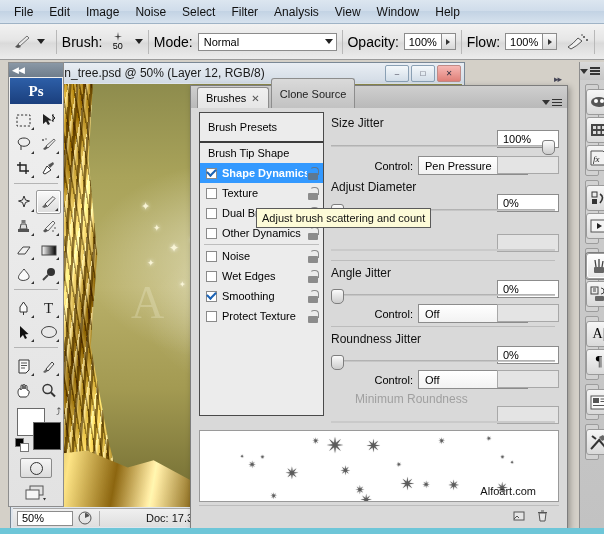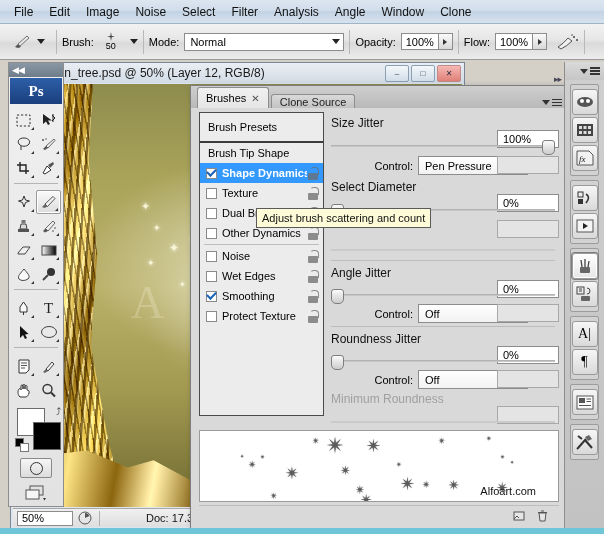--- a/index.html
+++ b/index.html
@@ -25,21 +25,21 @@
   .optionsbar{
     position:absolute;left:0;top:24px;width:604px;height:36px;
     background:linear-gradient(to bottom,#f2f2f2 0%,#e6e6e6 45%,#dadada 55%,#ececec 100%);
     border-bottom:1px solid #9a9a9a;
     display:flex;align-items:center;box-sizing:border-box;padding:0 4px;
   }
   .ob-tool{display:flex;align-items:center;gap:3px;padding:0 6px;}
   .ob-brushicon{width:24px;height:20px;display:flex;align-items:center;justify-content:center;}
   .tri-down{width:0;height:0;border-left:4px solid transparent;border-right:4px solid transparent;border-top:5px solid #222;}
   .ob-sep{width:1px;height:24px;background:#b8b8b8;margin:0 5px;}
-  .ob-label{font-size:11px;color:#000;margin-right:5px;}
+  .ob-label{font-size:14px;color:#000;margin-right:5px;}
   .ob-brushsize{display:flex;flex-direction:column;align-items:center;justify-content:center;width:24px;}
   .ob-brushsize .num{font-size:9px;line-height:9px;}
   .sel-box{
     height:18px;border:1px solid #8c8c8c;background:#fff;
     display:flex;align-items:center;justify-content:space-between;
     padding:0 3px 0 5px;box-sizing:border-box;font-size:11px;
   }
   .num-box{
     height:17px;border:1px solid #8c8c8c;background:#fff;
     display:flex;align-items:center;justify-content:center;font-size:11px;
@@ -155,21 +155,21 @@
   .brushpanel{
     position:absolute;left:190px;top:85px;width:378px;height:444px;
     background:#d8d8d8;border:1px solid #7d7d7d;box-sizing:border-box;
     box-shadow:2px 2px 6px rgba(0,0,0,0.3);
   }
   .bp-tabstrip{
     height:22px;background:linear-gradient(to bottom,#cfcfcf,#b9b9b9);
     position:relative;display:flex;align-items:flex-end;padding-left:6px;box-sizing:border-box;
   }
   .bp-tab{
-    height:14px;padding:0 8px;display:flex;align-items:center;gap:5px;
+    height:30px;padding:0 8px;display:flex;align-items:center;gap:5px;
     font-size:11px;border:1px solid #8d8d8d;border-bottom:none;
     border-radius:3px 3px 0 0;background:linear-gradient(to bottom,#dadada,#c2c2c2);
     margin-right:2px;box-sizing:border-box;color:#222;
   }
   .bp-tab.active{background:linear-gradient(to bottom,#f0f0f0,#e6e6e6);height:21px;color:#000;}
   .tab-x{font-size:10px;color:#555;}
   .bp-menu{position:absolute;right:5px;bottom:2px;display:flex;align-items:center;gap:2px;}
   .menu-lines{display:flex;flex-direction:column;gap:1.5px;}
   .menu-lines i{display:block;width:10px;height:1.5px;background:#333;}
   .bp-collapse{position:absolute;right:6px;top:-12px;color:#445;font-size:9px;letter-spacing:-1px;}
@@ -199,21 +199,21 @@
   .cb .tick{width:7px;height:4px;border-left:2px solid #1b63b5;border-bottom:2px solid #1b63b5;
             transform:rotate(-45deg) translate(1px,-1px);}
   .bl-label{flex:1;white-space:nowrap;overflow:hidden;}
   .lockico{width:12px;height:13px;position:relative;flex:0 0 auto;opacity:.75;}
   .lockico .body{position:absolute;left:1px;bottom:0;width:10px;height:7px;background:#6d6d6d;border-radius:1px;}
   .lockico .shackle{position:absolute;left:3px;top:0;width:7px;height:7px;border:1.5px solid #6d6d6d;
                     border-bottom:none;border-radius:4px 4px 0 0;border-left-color:transparent;}
 
   .bp-right{position:absolute;left:140px;top:0px;right:8px;bottom:0;}
   .row-label{font-size:12px;color:#111;}
-  .row-label.dim{color:#a0a0a0;}
+  .row-label.dim{color:#a0a0a0;margin-left:24px;}
   .valbox{
     position:absolute;right:0;height:18px;width:62px;border:1px solid #8c8c8c;background:#fff;
     font-size:11px;display:flex;align-items:center;padding-left:5px;box-sizing:border-box;
   }
   .valbox.empty{background:#e4e4e4;border-color:#a8a8a8;}
   .slider{position:absolute;left:0;right:4px;height:12px;}
   .slider .track{position:absolute;left:0;right:0;top:5px;height:2px;
                  background:linear-gradient(to bottom,#a9a9a9,#cfcfcf);}
   .slider .knob{position:absolute;top:0;width:11px;height:13px;
                 background:linear-gradient(to bottom,#fbfbfb,#cccccc);
@@ -240,21 +240,21 @@
   }
   .bp-footer{
     position:absolute;left:8px;right:8px;bottom:3px;height:20px;
     border-top:1px solid #bdbdbd;display:flex;align-items:center;justify-content:flex-end;gap:10px;
     padding-right:10px;box-sizing:border-box;
   }
   .foot-ic{font-size:11px;color:#333;}
 
   
   .rdock{
-    position:absolute;right:0;top:62px;width:40px;height:466px;
+    position:absolute;right:0;top:62px;width:25px;height:466px;
     background:linear-gradient(to bottom,#cfcfcf,#c2c2c2);
     border-left:1px solid #8d8d8d;box-sizing:border-box;
   }
   .rdock-top{height:18px;background:linear-gradient(to bottom,#d9d9d9,#c6c6c6);
              display:flex;align-items:center;justify-content:flex-end;padding-right:4px;gap:2px;}
   .rd-group{margin:4px 5px;background:#d2d2d2;border:1px solid #9c9c9c;border-radius:2px;padding:2px 0;}
   .rd-btn{
     width:26px;height:26px;margin:2px auto;border:1px solid #9a9a9a;border-radius:3px;
     background:linear-gradient(to bottom,#f6f6f6,#d9d9d9);
     display:flex;align-items:center;justify-content:center;box-sizing:border-box;
@@ -277,23 +277,23 @@
 <div id="app">
 
   <div class="menubar">
     <div class="menu-item">File</div>
     <div class="menu-item">Edit</div>
     <div class="menu-item">Image</div>
     <div class="menu-item">Noise</div>
     <div class="menu-item">Select</div>
     <div class="menu-item">Filter</div>
     <div class="menu-item">Analysis</div>
-    <div class="menu-item">Angle</div>
+    <div class="menu-item">View</div>
     <div class="menu-item">Window</div>
-    <div class="menu-item">Clone</div>
+    <div class="menu-item">Help</div>
   </div>
 
   <div class="optionsbar">
     <div class="ob-tool">
       <span class="ob-brushicon">
         <svg width="20" height="16" viewBox="0 0 20 16">
           <path d="M3 13 L6 10 L9 13 L6 14 Z" fill="#555"></path>
           <path d="M6 10 L15 2 L17 4 L8 12 Z" fill="#e8e8e8" stroke="#555" stroke-width="0.8"></path>
         </svg>
       </span>
@@ -707,21 +707,21 @@
         <div class="ctrl-row" style="top:48px">
           <span style="width:82px;text-align:right;" class="ctrl-label">Control:</span>
           <div class="dropdown" style="width:110px">
             <span>Pen Pressure</span>
             <span class="tri-down"></span>
           </div>
           <span class="valbox empty" style="top:0"></span>
         </div>
 
         <div style="position:absolute;left:0;top:72px;right:0;height:18px;">
-          <span class="row-label">Select Diameter</span>
+          <span class="row-label">Adjust Diameter</span>
           <span class="valbox">0%</span>
         </div>
         <div class="slider" style="top:96px">
           <span class="track"></span>
           <span class="knob" style="left:0"></span>
         </div>
 
         <div style="position:absolute;left:0;top:112px;right:0;height:18px;">
           <span class="row-label dim"></span>
           <span class="valbox empty"></span>

